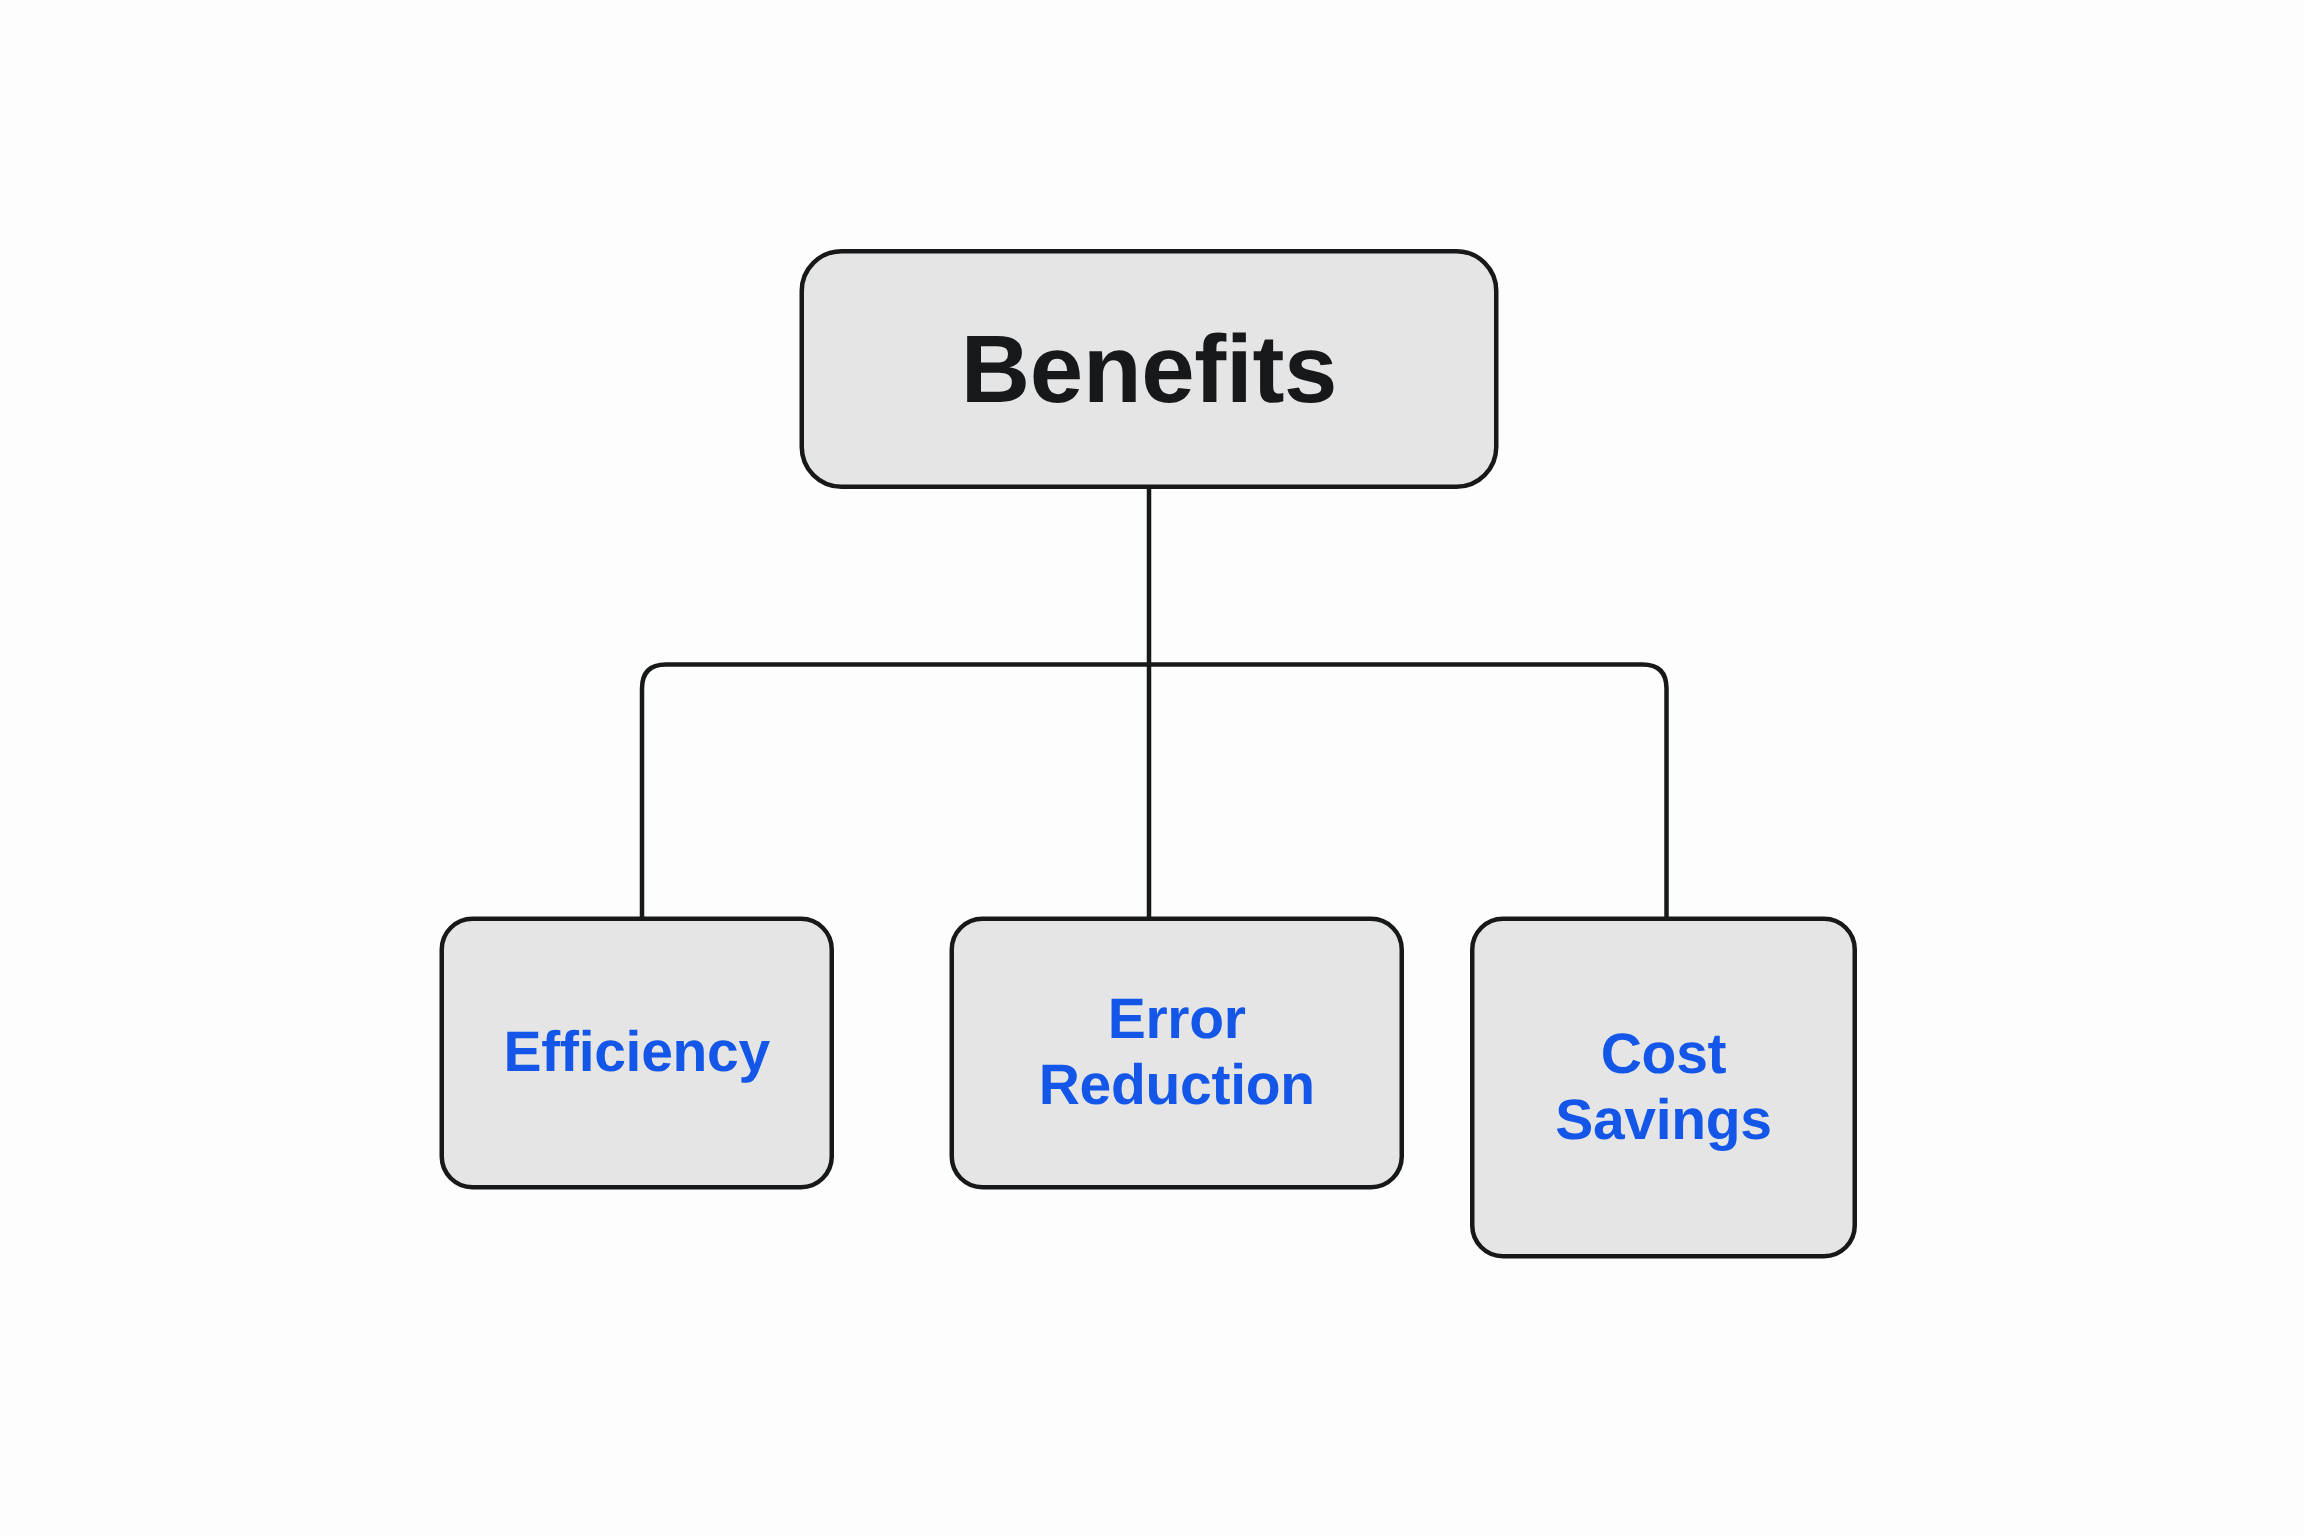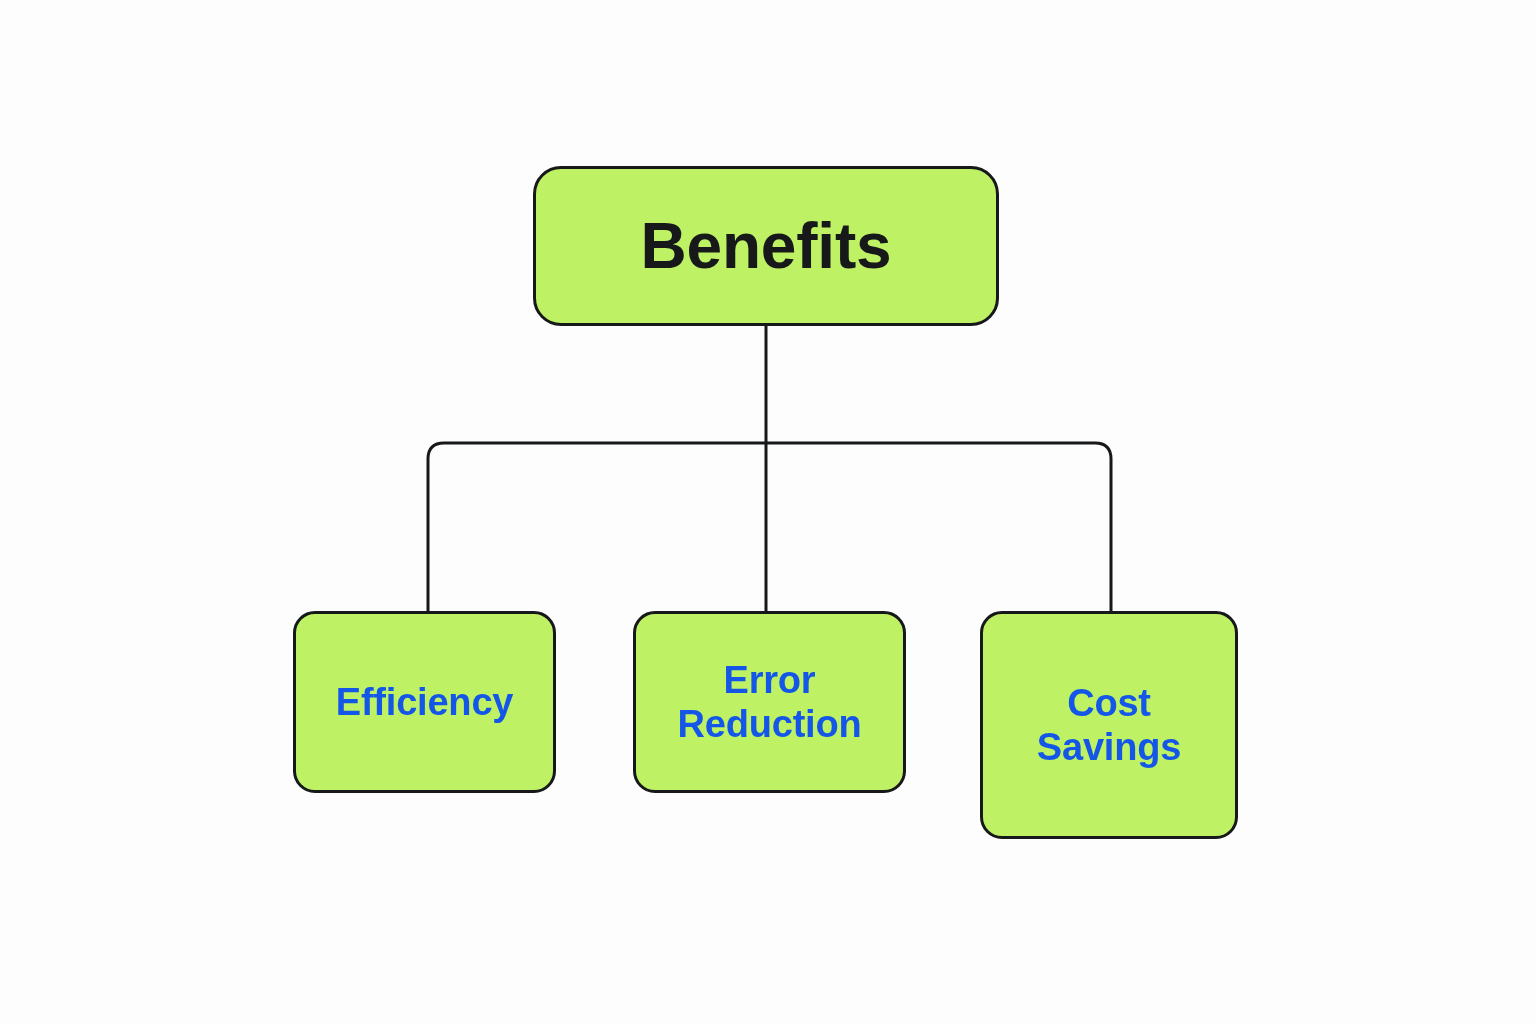--- a/index.html
+++ b/index.html
@@ -26,21 +26,21 @@
     height: 1024px;
     pointer-events: none;
   }
   .node {
     position: absolute;
     box-sizing: border-box;
     display: flex;
     align-items: center;
     justify-content: center;
     text-align: center;
-    background: #bef264;
+    background: #e5e5e5;
     border: 3px solid #17181a;
     border-radius: 22px;
     z-index: 2;
   }
   .node-label {
     font-weight: bold;
     line-height: 1.16;
     letter-spacing: -0.2px;
     white-space: pre-line;
   }
@@ -59,21 +59,21 @@
   
   #node-efficiency {
     left: 293px;
     top: 611px;
     width: 263px;
     height: 182px;
   }
   #node-error-reduction {
     left: 633px;
     top: 611px;
-    width: 273px;
+    width: 303px;
     height: 182px;
   }
   #node-cost-savings {
     left: 980px;
     top: 611px;
     width: 258px;
     height: 228px;
   }
   .child-node .node-label {
     font-size: 38px;

